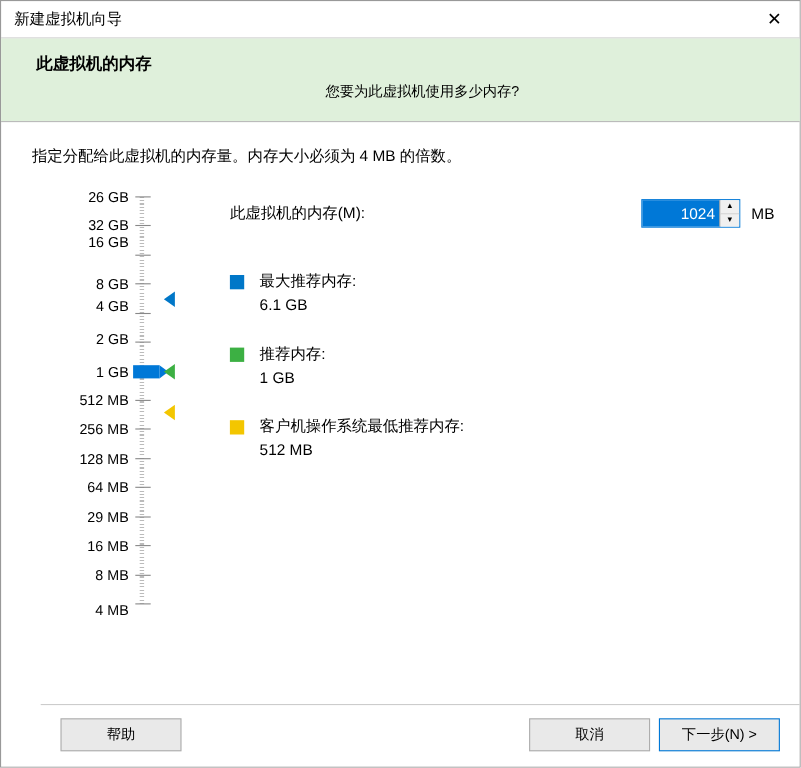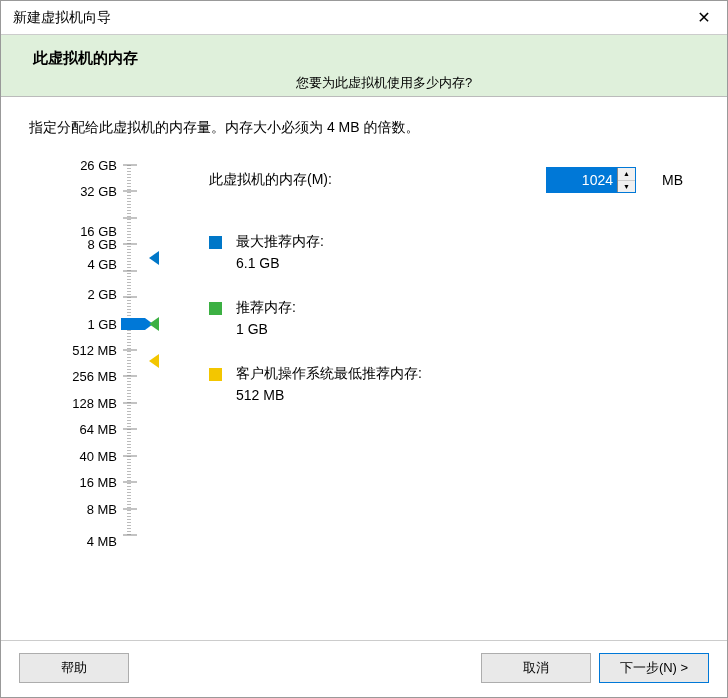--- a/index.html
+++ b/index.html
@@ -31,36 +31,36 @@
   .title-close {
     width: 46px;
     height: 34px;
     display: flex;
     align-items: center;
     justify-content: center;
     font-size: 16px;
   }
   .header {
     background: #dff0db;
-    padding: 14px 20px 4px 32px;
+    padding: 14px 20px 18px 32px;
     border-bottom: 1px solid #bbb;
   }
   .header-title {
     font-weight: bold;
     font-size: 15px;
     margin-bottom: 6px;
   }
   .header-sub {
     font-size: 13px;
     margin-left: 28px;
     text-align: center;
   }
   .body {
     flex: 1 1 auto;
-    padding: 22px 44px 10px 28px;
+    padding: 22px 23px 10px 28px;
     overflow: hidden;
   }
   .instruction {
     font-size: 14px;
     margin-bottom: 28px;
   }
   .mem-area {
     display: flex;
     align-items: flex-start;
   }
@@ -164,21 +164,21 @@
     flex: 1;
     display: flex;
     align-items: center;
     justify-content: center;
     font-size: 7px;
     background: #f0f0f0;
     border-bottom: 1px solid #ccc;
   }
   .spin-btns div:last-child { border-bottom: none; }
   .unit {
-    margin-left: 26px;
+    margin-left: 10px;
     font-size: 14px;
   }
   .legend-block {
     display: flex;
     align-items: flex-start;
     margin-bottom: 28px;
   }
   .swatch {
     width: 13px; height: 13px;
     margin-top: 3px;
@@ -189,20 +189,21 @@
   .swatch.green  { background: #3cb043; }
   .swatch.yellow { background: #f3c600; }
   .legend-text .legend-title { font-size: 14px; }
   .legend-text .legend-value { font-size: 14px; margin-top: 4px; }
   
   .footer {
     border-top: 1px solid #ccc;
     padding: 12px 18px 14px 18px;
     display: flex;
     align-items: center;
+    margin-left: 36px;
   }
   .btn {
     height: 30px;
     min-width: 110px;
     padding: 0 14px;
     background: #e9e9e9;
     border: 1px solid #adadad;
     font-size: 13px;
     display: inline-flex;
     align-items: center;
@@ -232,39 +233,39 @@
     <div class="instruction">指定分配给此虚拟机的内存量。内存大小必须为 4 MB 的倍数。</div>
 
     <div class="mem-area">
       <div class="slider-col">
         <div class="track"></div>
 
       <div class="tick" style="top: 0px;">26 GB</div>
           <div class="tick-mark" style="top: 0px;"></div>
           <div class="tick" style="top: 26.4286px;">32 GB</div>
           <div class="tick-mark" style="top: 26.4286px;"></div>
-          <div class="tick" style="top: 66px;">16 GB</div>
+          <div class="tick" style="top: 41px;">16 GB</div>
           <div class="tick-mark" style="top: 52.8571px;"></div>
           <div class="tick" style="top: 79.2857px;">8 GB</div>
           <div class="tick-mark" style="top: 79.2857px;"></div>
           <div class="tick" style="top: 99px;">4 GB</div>
           <div class="tick-mark" style="top: 105.714px;"></div>
           <div class="tick" style="top: 129px;">2 GB</div>
           <div class="tick-mark" style="top: 132.143px;"></div>
           <div class="tick" style="top: 158.571px;">1 GB</div>
           <div class="tick-mark" style="top: 158.571px;"></div>
           <div class="tick" style="top: 185px;">512 MB</div>
           <div class="tick-mark" style="top: 185px;"></div>
           <div class="tick" style="top: 211.429px;">256 MB</div>
           <div class="tick-mark" style="top: 211.429px;"></div>
           <div class="tick" style="top: 237.857px;">128 MB</div>
           <div class="tick-mark" style="top: 237.857px;"></div>
           <div class="tick" style="top: 264.286px;">64 MB</div>
           <div class="tick-mark" style="top: 264.286px;"></div>
-          <div class="tick" style="top: 290.714px;">40 MB</div>
+          <div class="tick" style="top: 290.714px;">29 MB</div>
           <div class="tick-mark" style="top: 290.714px;"></div>
           <div class="tick" style="top: 317.143px;">16 MB</div>
           <div class="tick-mark" style="top: 317.143px;"></div>
           <div class="tick" style="top: 343.571px;">8 MB</div>
           <div class="tick-mark" style="top: 343.571px;"></div>
           <div class="tick" style="top: 376px;">4 MB</div>
           <div class="tick-mark" style="top: 370px;"></div>
           <div class="thumb" style="top: 158.571px;"></div>
           <div class="pointer blue" style="top: 92.5px;"></div>
           <div class="pointer green" style="top: 158.571px;"></div>

